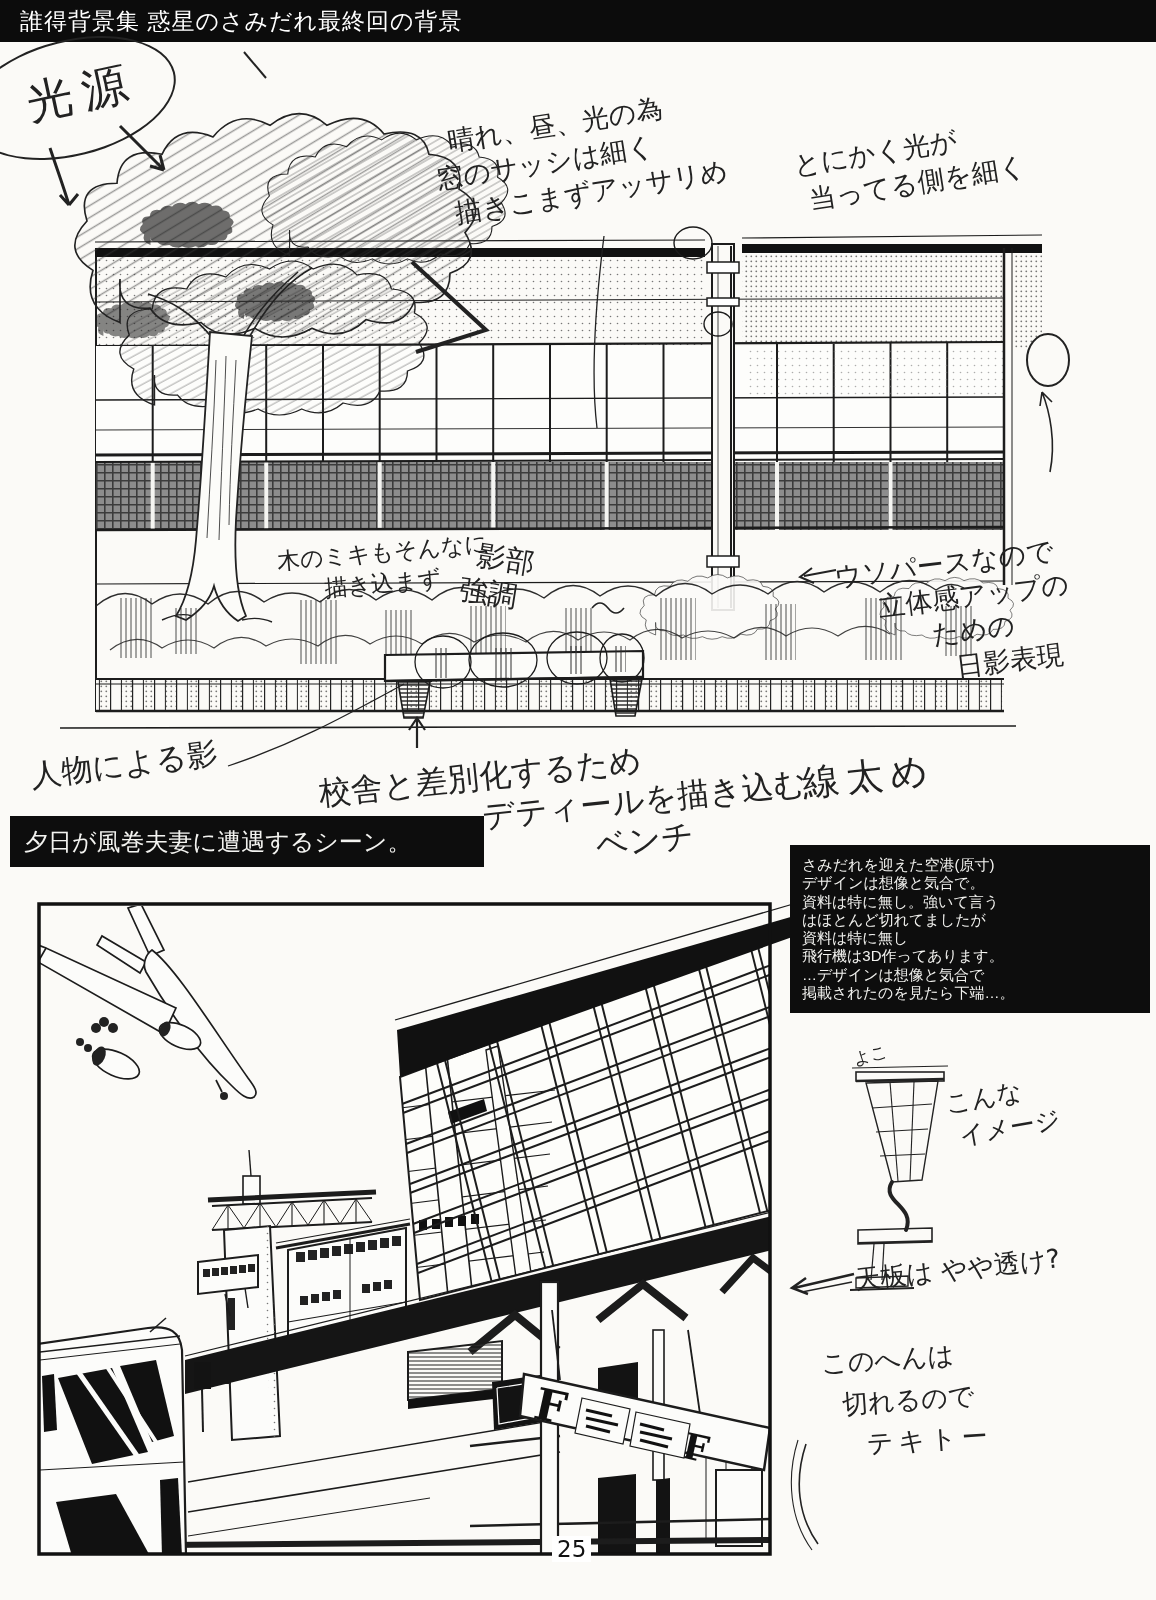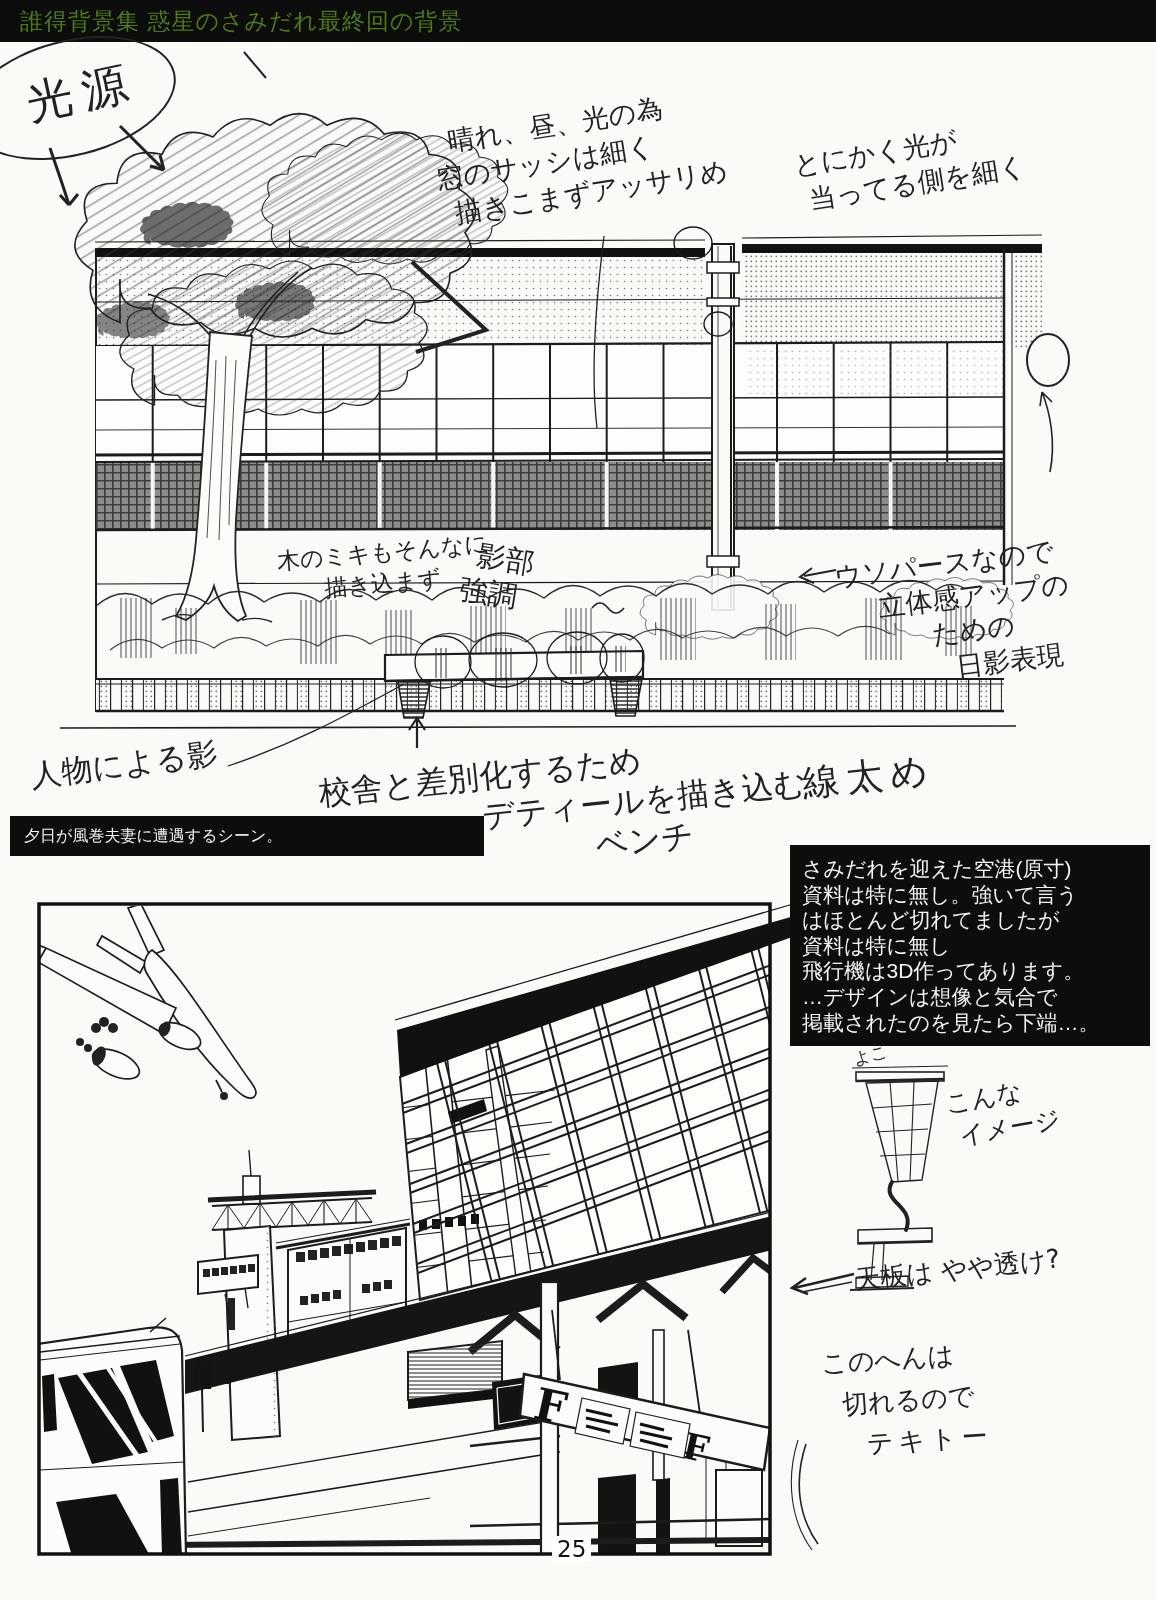--- a/index.html
+++ b/index.html
@@ -1,20 +1,20 @@
 <!DOCTYPE html>
 <html><head>
 <meta charset="utf-8">
 <style>
   html,body{margin:0;padding:0;background:#e8e8e4;}
   .page{position:relative;width:1156px;height:1600px;background:#fbfaf7;overflow:hidden;
         font-family:"Liberation Sans",sans-serif;color:#1b1b1b;}
   .hdr{position:absolute;left:0;top:0;width:1156px;height:42px;background:#0c0c0c;
        display:flex;align-items:center;}
-  .hdr span{color:#4d7c0f;font-size:23px;letter-spacing:1px;padding-left:20px;
+  .hdr span{color:#ffffff;font-size:23px;letter-spacing:1px;padding-left:20px;
             font-family:"Liberation Sans",sans-serif;}
   .hw{position:absolute;color:#222;font-family:"DejaVu Sans",sans-serif;white-space:nowrap;line-height:1.34;}
   .hw .l{display:block;}
   .capbox{position:absolute;background:#0d0d0d;color:#f3f3f0;font-family:"Liberation Sans",sans-serif;}
   .capbox .l{display:block;white-space:nowrap;}
   .ellipse-note{position:absolute;border:2.5px solid #222;border-radius:50%;}
   svg{position:absolute;left:0;top:0;}
   .pgnum{position:absolute;background:#fff;padding:0 5px;font-size:23px;color:#111;
          font-family:"DejaVu Sans",sans-serif;text-align:center;}
 </style>
@@ -469,26 +469,27 @@
 <div class="hw" style="left:30px;top:744px;font-size:31px;transform:rotate(-7deg);">人物による影</div>
 
 <div class="hw" style="left:322px;top:748px;font-size:32px;transform:rotate(-6deg);line-height:1.25;">
   <span class="l">校舎と差別化するため</span>
   <span class="l" style="margin-left:160px;">デティールを描き込む</span>
   <span class="l" style="margin-left:270px;">ベンチ</span>
 </div>
 
 <div class="hw" style="left:802px;top:752px;font-size:37px;letter-spacing:7px;transform:rotate(-6deg);">線太め</div>
 
-<div class="capbox" style="left:10px;top:816px;width:446px;padding:9px 14px;font-size:16px;line-height:1.38;">
+<div class="capbox" style="left:10px;top:816px;width:446px;padding:9px 14px;font-size:24px;line-height:1.38;">
   <span class="l">夕日が風巻夫妻に遭遇するシーン。</span>
 </div>
 
-<div class="capbox" style="left:790px;top:845px;width:336px;padding:11px 12px;font-size:21px;line-height:1.22;">
+<div class="capbox" style="left:790px;top:845px;width:336px;padding:11px 12px;font-size:15px;line-height:1.22;">
   <span class="l">さみだれを迎えた空港(原寸)</span>
+  <span class="l">デザインは想像と気合で。</span>
   <span class="l">資料は特に無し。強いて言う</span>
   <span class="l">はほとんど切れてましたが</span>
   <span class="l">資料は特に無し</span>
   <span class="l">飛行機は3D作ってあります。</span>
   <span class="l">…デザインは想像と気合で</span>
   <span class="l">掲載されたのを見たら下端…。</span>
 </div>
 
 <div class="hw" style="left:853px;top:1044px;font-size:17px;transform:rotate(-15deg);">よこ</div>
 

